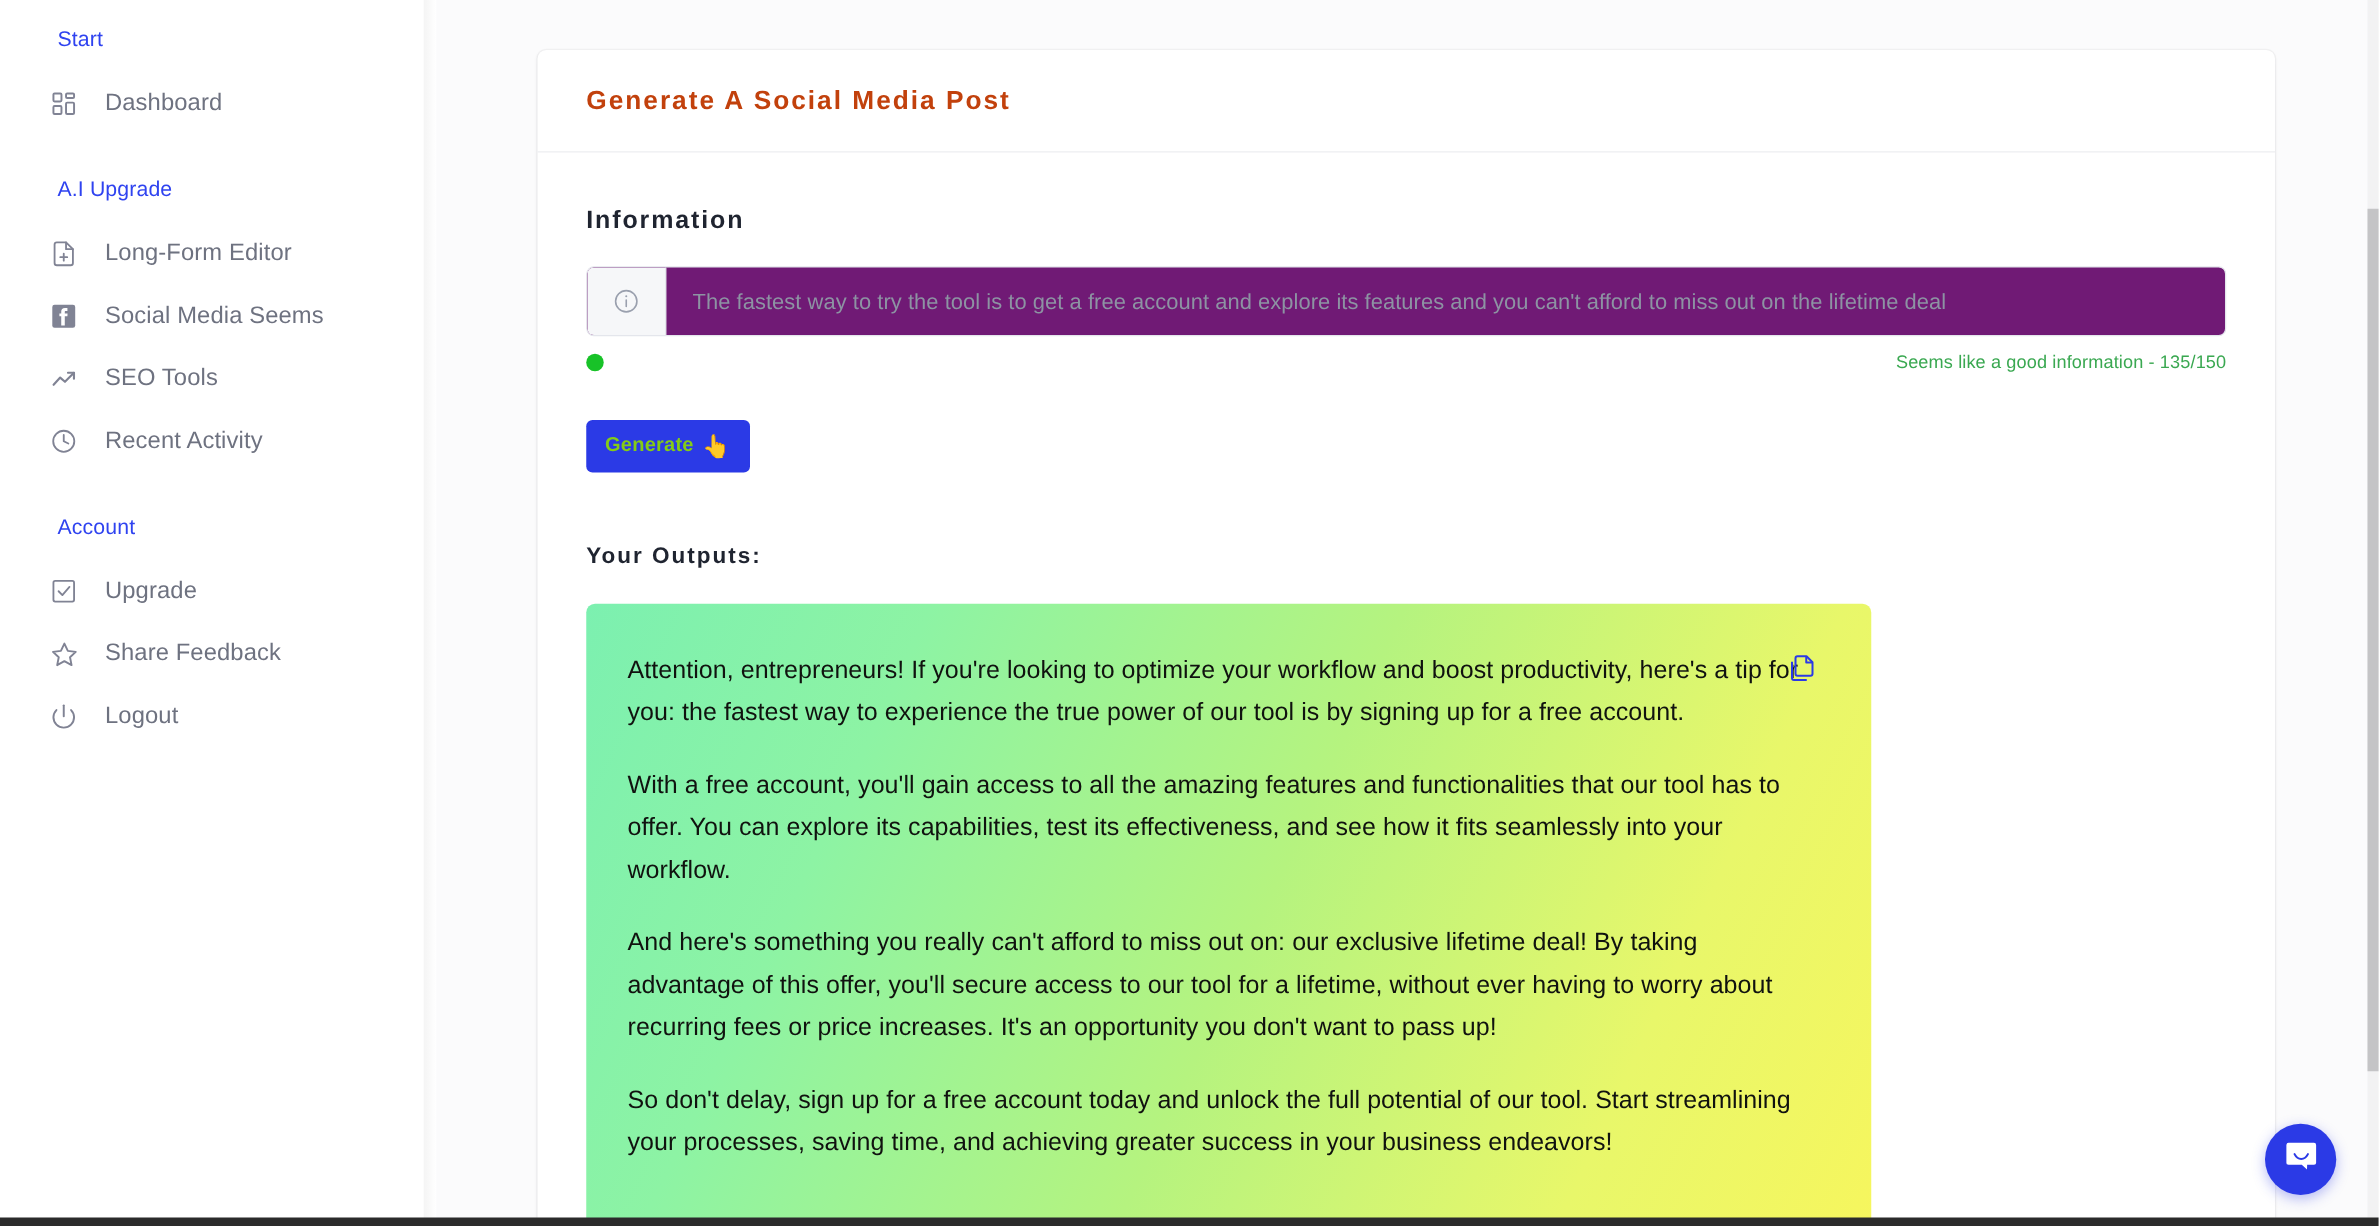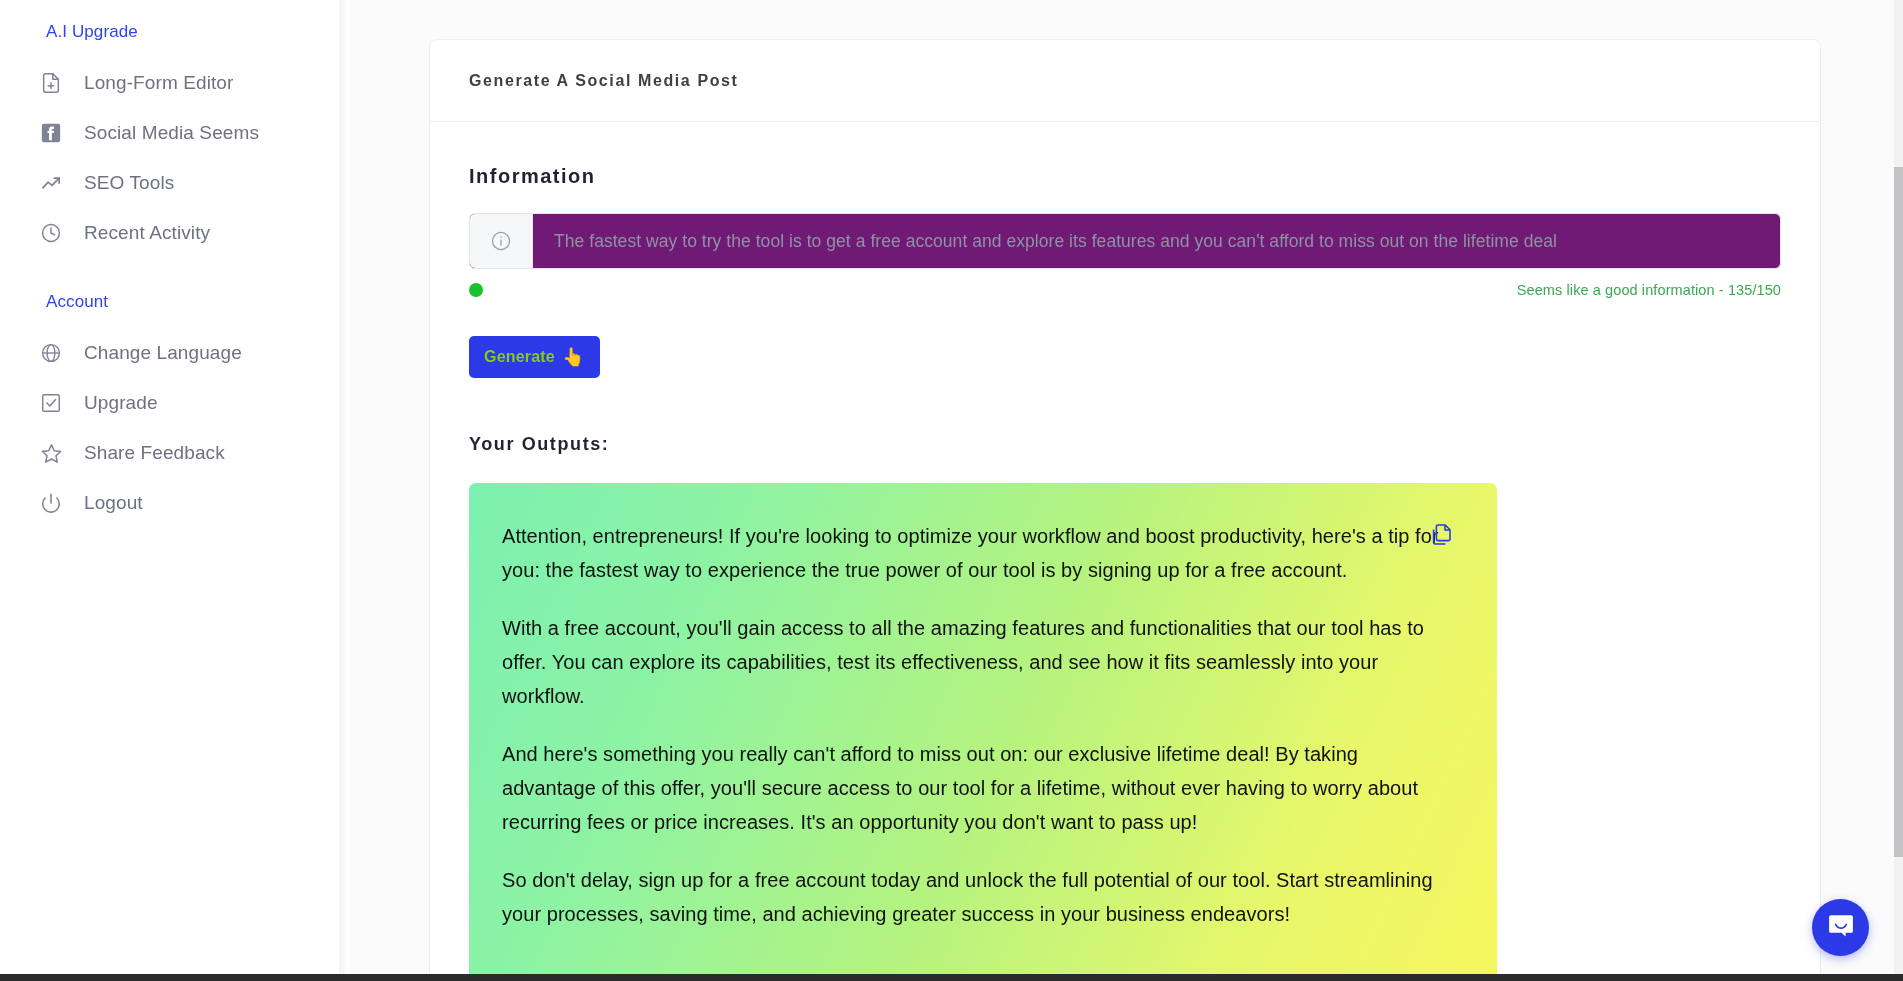--- a/index.html
+++ b/index.html
@@ -90,23 +90,23 @@
     overflow: visible;
   }
   .card-header {
     height: 82px;
     display: flex;
     align-items: center;
     padding-left: 39px;
     border-bottom: 1px solid #edeef1;
   }
   .card-title {
-    font-size: 16px;
+    font-size: 21px;
     font-weight: 700;
-    color: #404040;
+    color: #c2410c;
     letter-spacing: 1.6px;
   }
   .card-body { padding: 43px 39px 0 39px; }
 
   .section-label {
     font-size: 20px;
     font-weight: 700;
     color: #1f2430;
     letter-spacing: 1.5px;
     margin-bottom: 25px;
@@ -256,20 +256,35 @@
     z-index: 35;
   }
 </style>
 </head>
 <body>
 
 <div class="app">
 
   <aside class="sidebar">
 
+    <div class="nav-group">
+      <div class="nav-group-title">Start</div>
+
+      <div class="nav-item">
+        <span class="nav-icon">
+          <svg width="22" height="22" viewBox="0 0 24 24" fill="none" stroke="currentColor" stroke-width="1.7">
+            <rect x="3" y="3" width="7" height="7" rx="1"></rect>
+            <rect x="14" y="3" width="7" height="4" rx="1"></rect>
+            <rect x="14" y="11" width="7" height="10" rx="1"></rect>
+            <rect x="3" y="14" width="7" height="7" rx="1"></rect>
+          </svg>
+        </span>
+        <span class="nav-label">Dashboard</span>
+      </div>
+    </div>
 
     <div class="nav-group">
       <div class="nav-group-title">A.I Upgrade</div>
 
       <div class="nav-item">
         <span class="nav-icon">
           <svg width="22" height="22" viewBox="0 0 24 24" fill="none" stroke="currentColor" stroke-width="1.6" stroke-linecap="round" stroke-linejoin="round">
             <path d="M14 2H6a2 2 0 0 0-2 2v16a2 2 0 0 0 2 2h12a2 2 0 0 0 2-2V8z"></path>
             <polyline points="14 2 14 8 20 8"></polyline>
             <line x1="12" y1="12" x2="12" y2="18"></line>
@@ -307,30 +322,20 @@
             <polyline points="12 6.5 12 12 16 14"></polyline>
           </svg>
         </span>
         <span class="nav-label">Recent Activity</span>
       </div>
     </div>
 
     <div class="nav-group">
       <div class="nav-group-title">Account</div>
 
-      <div class="nav-item">
-        <span class="nav-icon">
-          <svg width="22" height="22" viewBox="0 0 24 24" fill="none" stroke="currentColor" stroke-width="1.5">
-            <circle cx="12" cy="12" r="9.2"></circle>
-            <line x1="2.8" y1="12" x2="21.2" y2="12"></line>
-            <ellipse cx="12" cy="12" rx="4.2" ry="9.2"></ellipse>
-          </svg>
-        </span>
-        <span class="nav-label">Change Language</span>
-      </div>
 
       <div class="nav-item">
         <span class="nav-icon">
           <svg width="22" height="22" viewBox="0 0 24 24" fill="none" stroke="currentColor" stroke-width="1.6" stroke-linecap="round" stroke-linejoin="round">
             <rect x="3" y="3" width="18" height="18" rx="1.5"></rect>
             <polyline points="7.5 12 10.8 15.3 17 8.2"></polyline>
           </svg>
         </span>
         <span class="nav-label">Upgrade</span>
       </div>

